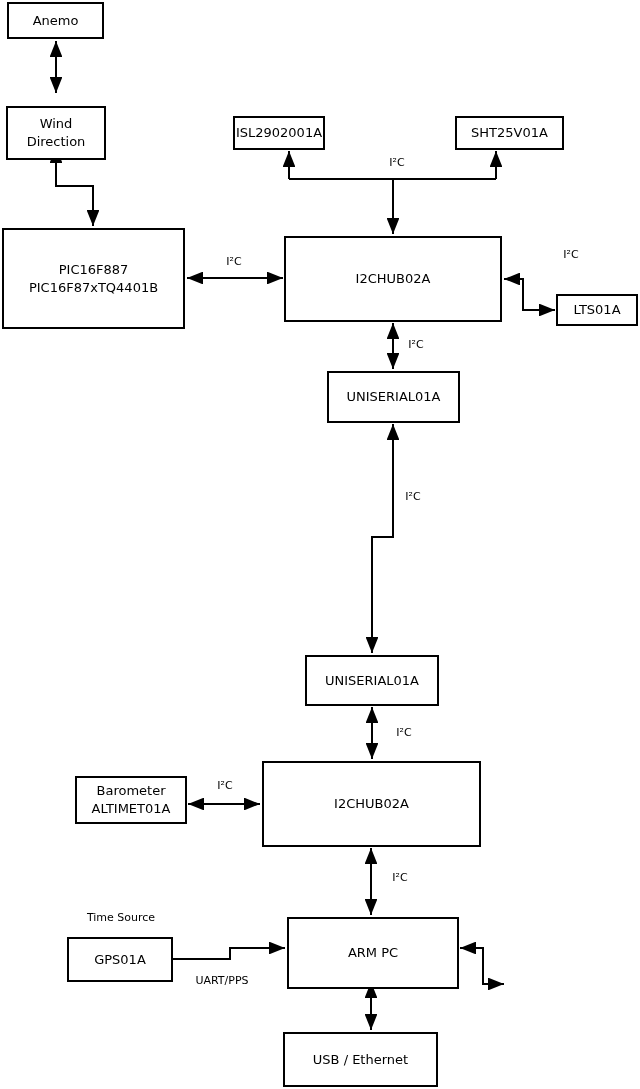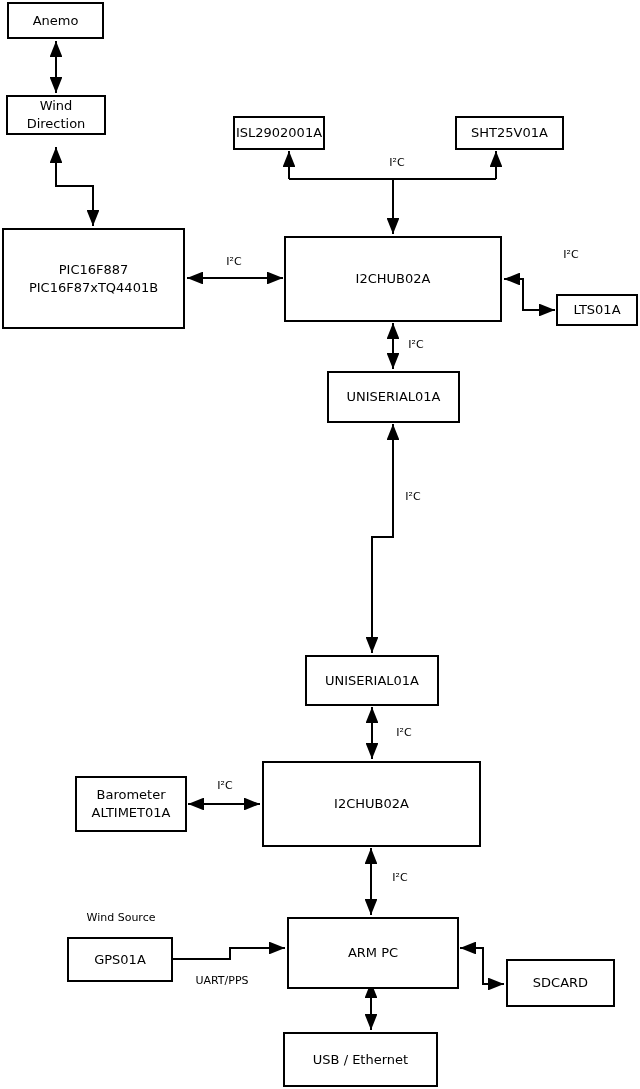--- a/index.html
+++ b/index.html
@@ -40,21 +40,21 @@
       <path d="M173,959 L230,959 L230,948 L285,948" marker-end="url(#ah)"></path>
       <path d="M460,948 L483,948 L483,984 L504,984" marker-start="url(#ah)" marker-end="url(#ah)"></path>
       <path d="M371,982 L371,1030" marker-start="url(#ah)" marker-end="url(#ah)"></path>
     </g>
   </svg>
 
   <div class="node" style="left:7px;top:2px;width:97px;height:37px">
     <span>Anemo</span>
   </div>
 
-  <div class="node" style="left:6px;top:95px;width:100px;height:40px">
+  <div class="node" style="left:6px;top:106px;width:100px;height:54px">
     <span>Wind</span>
     <span>Direction</span>
   </div>
 
   <div class="node" style="left:2px;top:228px;width:183px;height:101px">
     <span>PIC16F887</span>
     <span>PIC16F87xTQ4401B</span>
   </div>
 
   <div class="node" style="left:233px;top:116px;width:92px;height:34px">
@@ -78,46 +78,43 @@
   </div>
 
   <div class="node" style="left:305px;top:655px;width:134px;height:51px">
     <span>UNISERIAL01A</span>
   </div>
 
   <div class="node" style="left:262px;top:761px;width:219px;height:86px">
     <span>I2CHUB02A</span>
   </div>
 
-  <div class="node" style="left:75px;top:776px;width:112px;height:56px">
+  <div class="node" style="left:75px;top:776px;width:112px;height:48px">
     <span>Barometer</span>
     <span>ALTIMET01A</span>
   </div>
 
   <div class="node" style="left:67px;top:937px;width:106px;height:45px">
     <span>GPS01A</span>
   </div>
 
   <div class="node" style="left:287px;top:917px;width:172px;height:72px">
     <span>ARM PC</span>
   </div>
 
-  <div class="node" style="left:506px;top:959px;width:109px;height:48px">
-    <span>SDCARD</span>
-  </div>
 
   <div class="node" style="left:283px;top:1032px;width:155px;height:55px">
     <span>USB / Ethernet</span>
   </div>
 
   <div class="lbl" style="left:397px;top:162px">I²C</div>
   <div class="lbl" style="left:234px;top:261px">I²C</div>
   <div class="lbl" style="left:571px;top:254px">I²C</div>
   <div class="lbl" style="left:416px;top:344px">I²C</div>
   <div class="lbl" style="left:413px;top:496px">I²C</div>
   <div class="lbl" style="left:404px;top:732px">I²C</div>
   <div class="lbl" style="left:225px;top:785px">I²C</div>
   <div class="lbl" style="left:400px;top:877px">I²C</div>
 
-  <div class="lbl" style="left:121px;top:917px">Wind Source</div>
+  <div class="lbl" style="left:121px;top:917px">Time Source</div>
   <div class="lbl" style="left:222px;top:980px">UART/PPS</div>
 
 </div>
 
 </body></html>

